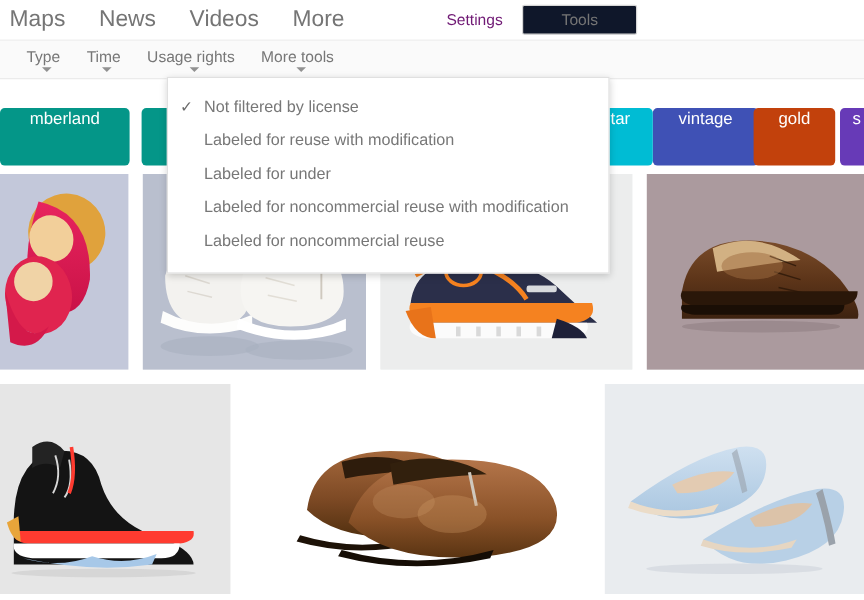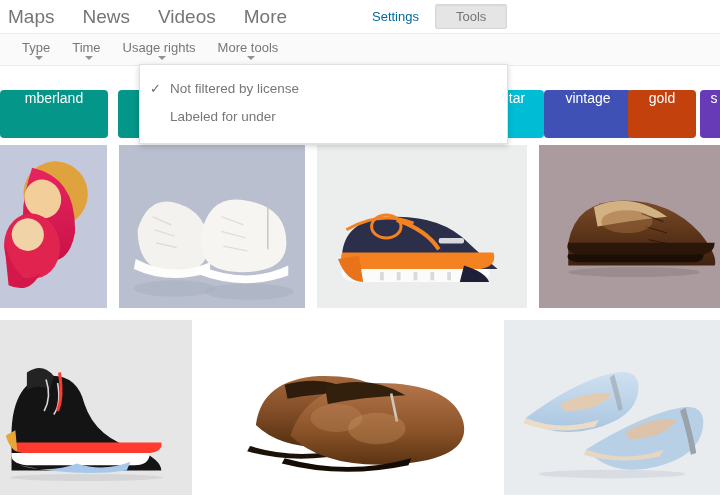--- a/index.html
+++ b/index.html
@@ -43,33 +43,33 @@
 
   .nav-right {
     position: absolute;
     left: 360px; top: 0;
     height: 33px;
     display: flex;
     align-items: center;
   }
   .settings-link {
     font-size: 13px;
-    color: #0369a1;
+    color: #701a75;
     line-height: 33px;
     padding: 0 12px;
     cursor: pointer;
     white-space: nowrap;
   }
   .tools-button {
     font-size: 13px;
     color: #757575;
-    background: #e5e5e5;
+    background: #0f172a;
     border: 1px solid #d6d6d6;
     border-radius: 2px;
-    padding: 4px 20px;
+    padding: 4px 32px;
     margin-left: 4px;
     cursor: pointer;
     white-space: nowrap;
     box-shadow: inset 0 1px 2px rgba(0,0,0,0.06);
   }
 
   
   .toolsbar {
     position: absolute;
     left: 0; top: 34px;
@@ -387,14 +387,17 @@
           <path d="M 181.44 87.5 q 8.64 31.5 10.8 45.5 l -5.4 1.75 q -4.32 -24.500000000000004 -10.8 -43.75 z" fill="#9aa2ab"></path>
           <path d="M 110.16 54.25 q 6.4799999999999995 22.75 8.64 35 l -4.32 1.75 q -4.32 -17.5 -8.64 -33.25 z" fill="#9aa2ab" opacity="0.6"></path>
           <ellipse cx="108" cy="154" rx="73.44000000000001" ry="4.375" fill="#d5dae0" opacity="0.8"></ellipse>
         </svg>
       </div>
     </div>
   </div>
 
 <div class="dropdown" id="dropdown-menu">
     <div class="dd-item"><span class="dd-check">✓</span><span>Not filtered by license</span></div>
+    <div class="dd-item"><span>Labeled for reuse with modification</span></div>
     <div class="dd-item"><span>Labeled for under</span></div>
+    <div class="dd-item"><span>Labeled for noncommercial reuse with modification</span></div>
+    <div class="dd-item"><span>Labeled for noncommercial reuse</span></div>
   </div>
 
 </body></html>

